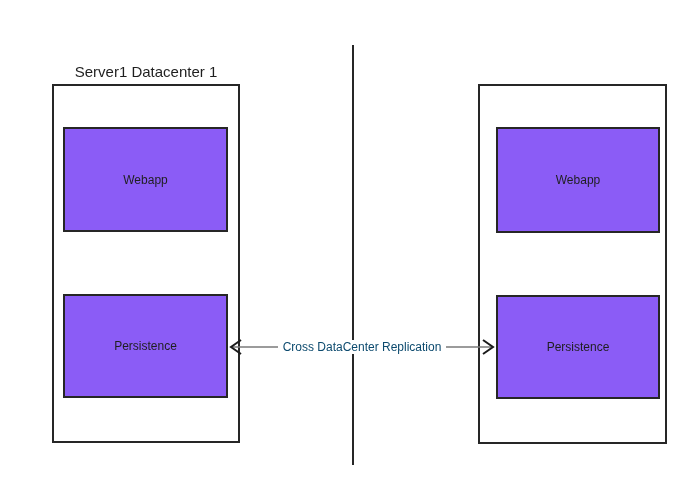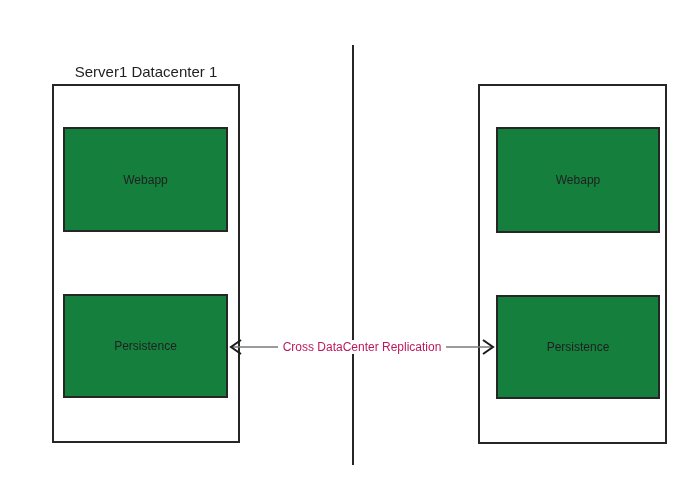--- a/index.html
+++ b/index.html
@@ -31,21 +31,21 @@
     font-size: 15px;
     color: #1f1f1f;
     white-space: nowrap;
   }
   .server-title.left  { left: 52px;  top: 63px; width: 188px; }
   .server-title.right { left: 478px; top: 63px; width: 189px; }
   .component-box {
     position: absolute;
     box-sizing: border-box;
     border: 2px solid #262626;
-    background: #15803d;
+    background: #8b5cf6;
     display: flex;
     align-items: center;
     justify-content: center;
     font-size: 12px;
     color: #1f1f1f;
   }
   .webapp.left       { left: 63px;  top: 127px; width: 165px; height: 105px; }
   .persistence.left  { left: 63px;  top: 294px; width: 165px; height: 104px; }
   .webapp.right      { left: 496px; top: 127px; width: 164px; height: 106px; }
   .persistence.right { left: 496px; top: 295px; width: 164px; height: 104px; }
@@ -74,21 +74,21 @@
     height: 26px;
     display: flex;
     align-items: center;
     justify-content: center;
     z-index: 3;
   }
   .arrow-label span {
     background: #ffffff;
     padding: 0 5px;
     font-size: 12px;
-    color: #be185d;
+    color: #0c4a6e;
     white-space: nowrap;
   }
 </style>
 </head>
 <body>
 
 <div class="canvas">
 
   <div class="divider"></div>
 

